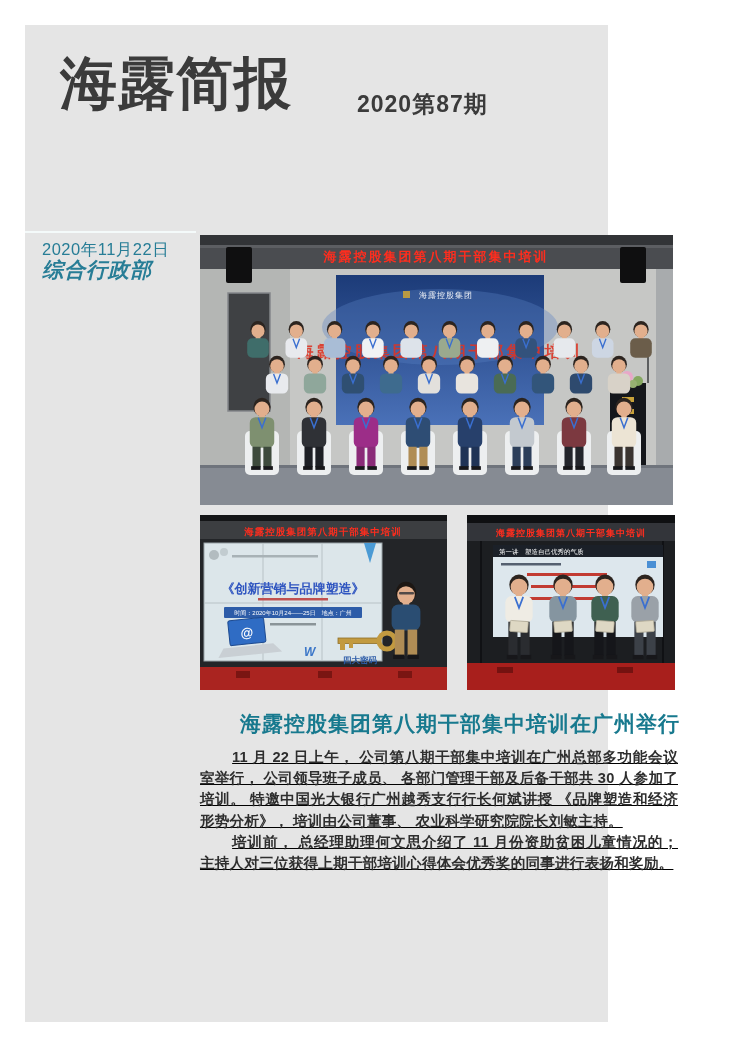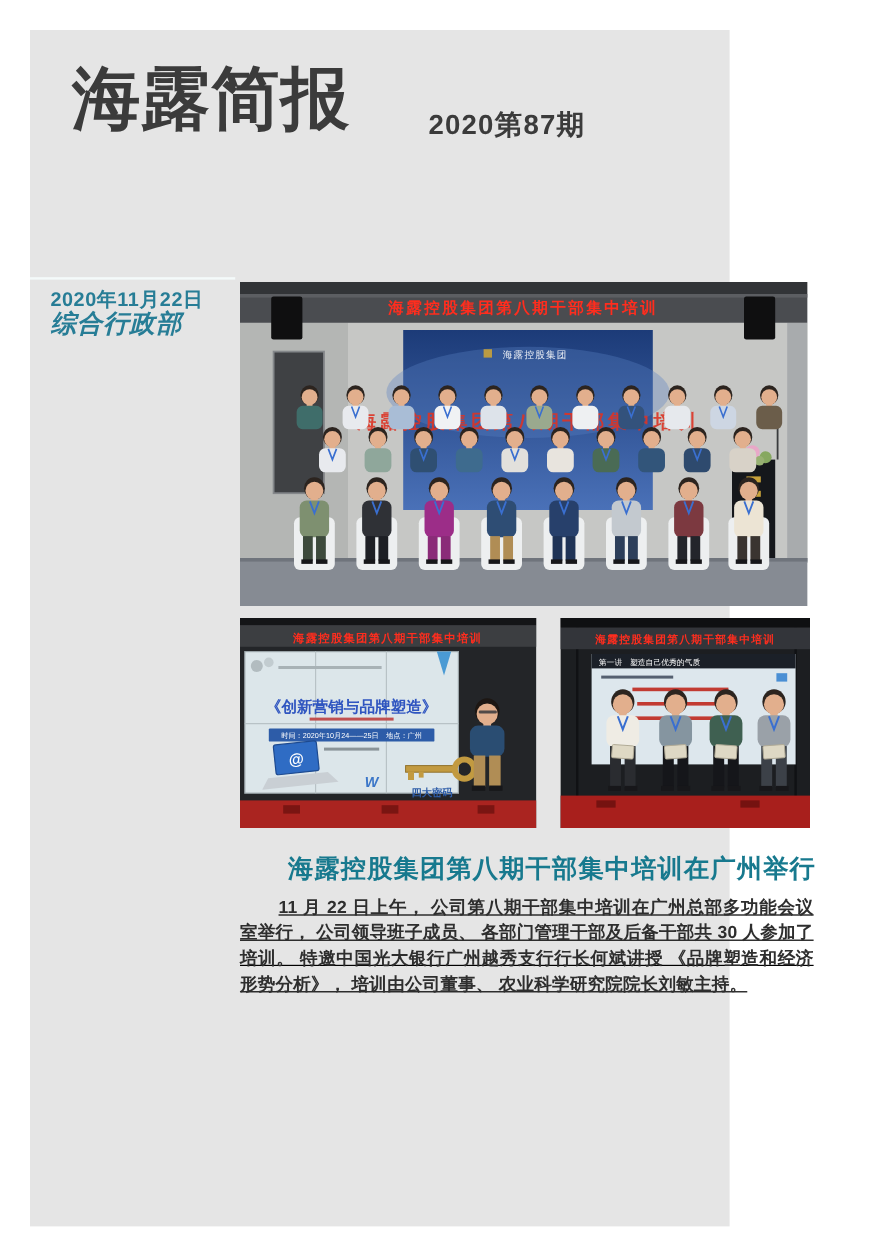--- a/index.html
+++ b/index.html
@@ -11,21 +11,21 @@
   .masthead-title{
     position:absolute;left:35px;top:30px;font-size:57px;line-height:1;font-weight:900;
     color:#3b3b3b;letter-spacing:1px;white-space:nowrap;
   }
   .masthead-issue{
     position:absolute;left:284px;top:64px;font-size:23px;font-weight:800;color:#3b3b3b;
     letter-spacing:1px;white-space:nowrap;margin-left:48px;
   }
   .sidebar-rule{position:absolute;left:0;top:206px;width:171px;height:2px;background:#f4fafa;}
   .sidebar-date{
-    position:absolute;left:17px;top:214px;font-size:16.5px;font-weight:700;color:#277d96;
+    position:absolute;left:17px;top:214px;font-size:16.5px;font-weight:400;color:#277d96;
     letter-spacing:.5px;white-space:nowrap;text-align:center;
   }
   .sidebar-dept{
     position:absolute;left:17px;top:231px;font-size:21px;font-weight:800;color:#277d96;
     letter-spacing:1px;white-space:nowrap;font-style:italic;
   }
   .photo{position:absolute;display:block;}
   .photo-group{left:175px;top:210px;width:473px;height:270px;}
   .photo-lecture{left:175px;top:490px;width:247px;height:175px;}
   .photo-award{left:442px;top:490px;width:208px;height:175px;}
@@ -371,15 +371,16 @@
       </g>
     <rect x="0" y="148" width="208" height="27" fill="#a81f1c"></rect>
     <rect x="30" y="152" width="16" height="6" fill="#751210"></rect>
     <rect x="150" y="152" width="16" height="6" fill="#751210"></rect>
   </svg>
 
   <div class="article-headline">海露控股集团第八期干部集中培训在广州举行</div>
 
   <div class="article-body">
     <p class="para">11 月 22 日上午， 公司第八期干部集中培训在广州总部多功能会议室举行， 公司领导班子成员、 各部门管理干部及后备干部共 30 人参加了培训。 特邀中国光大银行广州越秀支行行长何斌讲授 《品牌塑造和经济形势分析》， 培训由公司董事、 农业科学研究院院长刘敏主持。</p>
+    <p class="para">培训前， 总经理助理何文思介绍了 11 月份资助贫困儿童情况的； 主持人对三位获得上期干部培训心得体会优秀奖的同事进行表扬和奖励。</p>
   </div>
 
 </div>
 
 </body></html>

